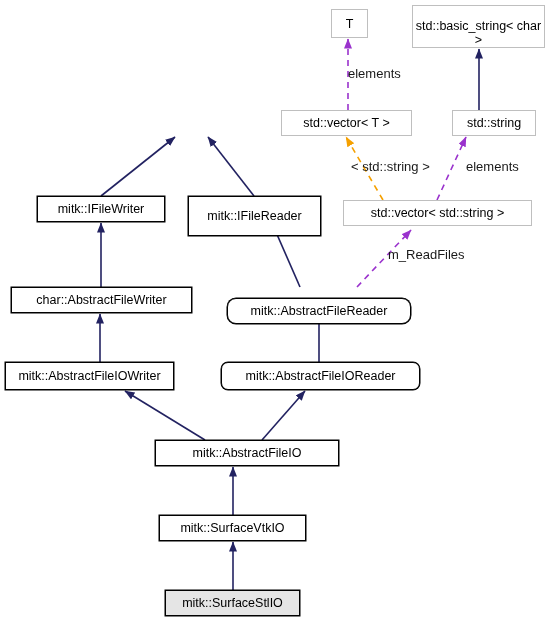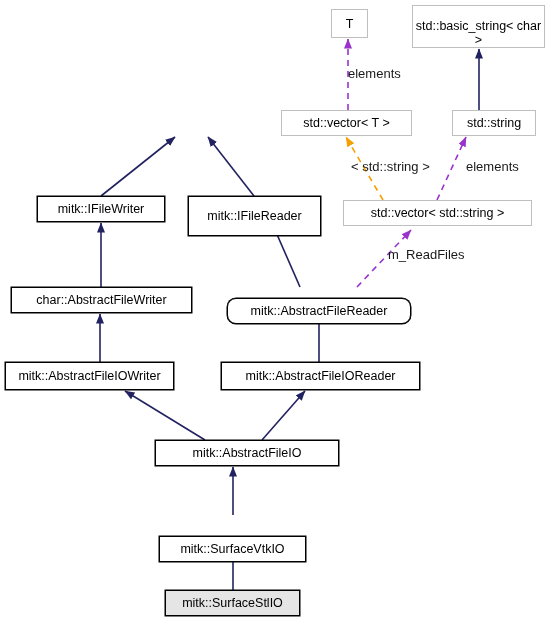--- a/index.html
+++ b/index.html
@@ -162,29 +162,29 @@
   </div>
 
   <div class="node strong" style="left:227px;top:298px;width:184px;height:26px;border-radius:9px;">
     <span>mitk::AbstractFileReader</span>
   </div>
 
   <div class="node strong" style="left:5px;top:362px;width:169px;height:28px;">
     <span>mitk::AbstractFileIOWriter</span>
   </div>
 
-  <div class="node strong" style="left:221px;top:362px;width:199px;height:28px;">
+  <div class="node strong" style="left:221px;top:362px;width:199px;height:28px;border-radius:7px;">
     <span>mitk::AbstractFileIOReader</span>
   </div>
 
   <div class="node strong" style="left:155px;top:440px;width:184px;height:26px;">
     <span>mitk::AbstractFileIO</span>
   </div>
 
-  <div class="node strong" style="left:159px;top:515px;width:147px;height:26px;margin-top:21px;">
+  <div class="node strong" style="left:159px;top:515px;width:147px;height:26px;">
     <span>mitk::SurfaceVtkIO</span>
   </div>
 
   <div class="node strong highlight" style="left:165px;top:590px;width:135px;height:26px;">
     <span>mitk::SurfaceStlIO</span>
   </div>
 
   <div class="edge-label" style="left:348px;top:66px;">elements</div>
 
   <div class="edge-label" style="left:351px;top:159px;">&lt; std::string &gt;</div>

